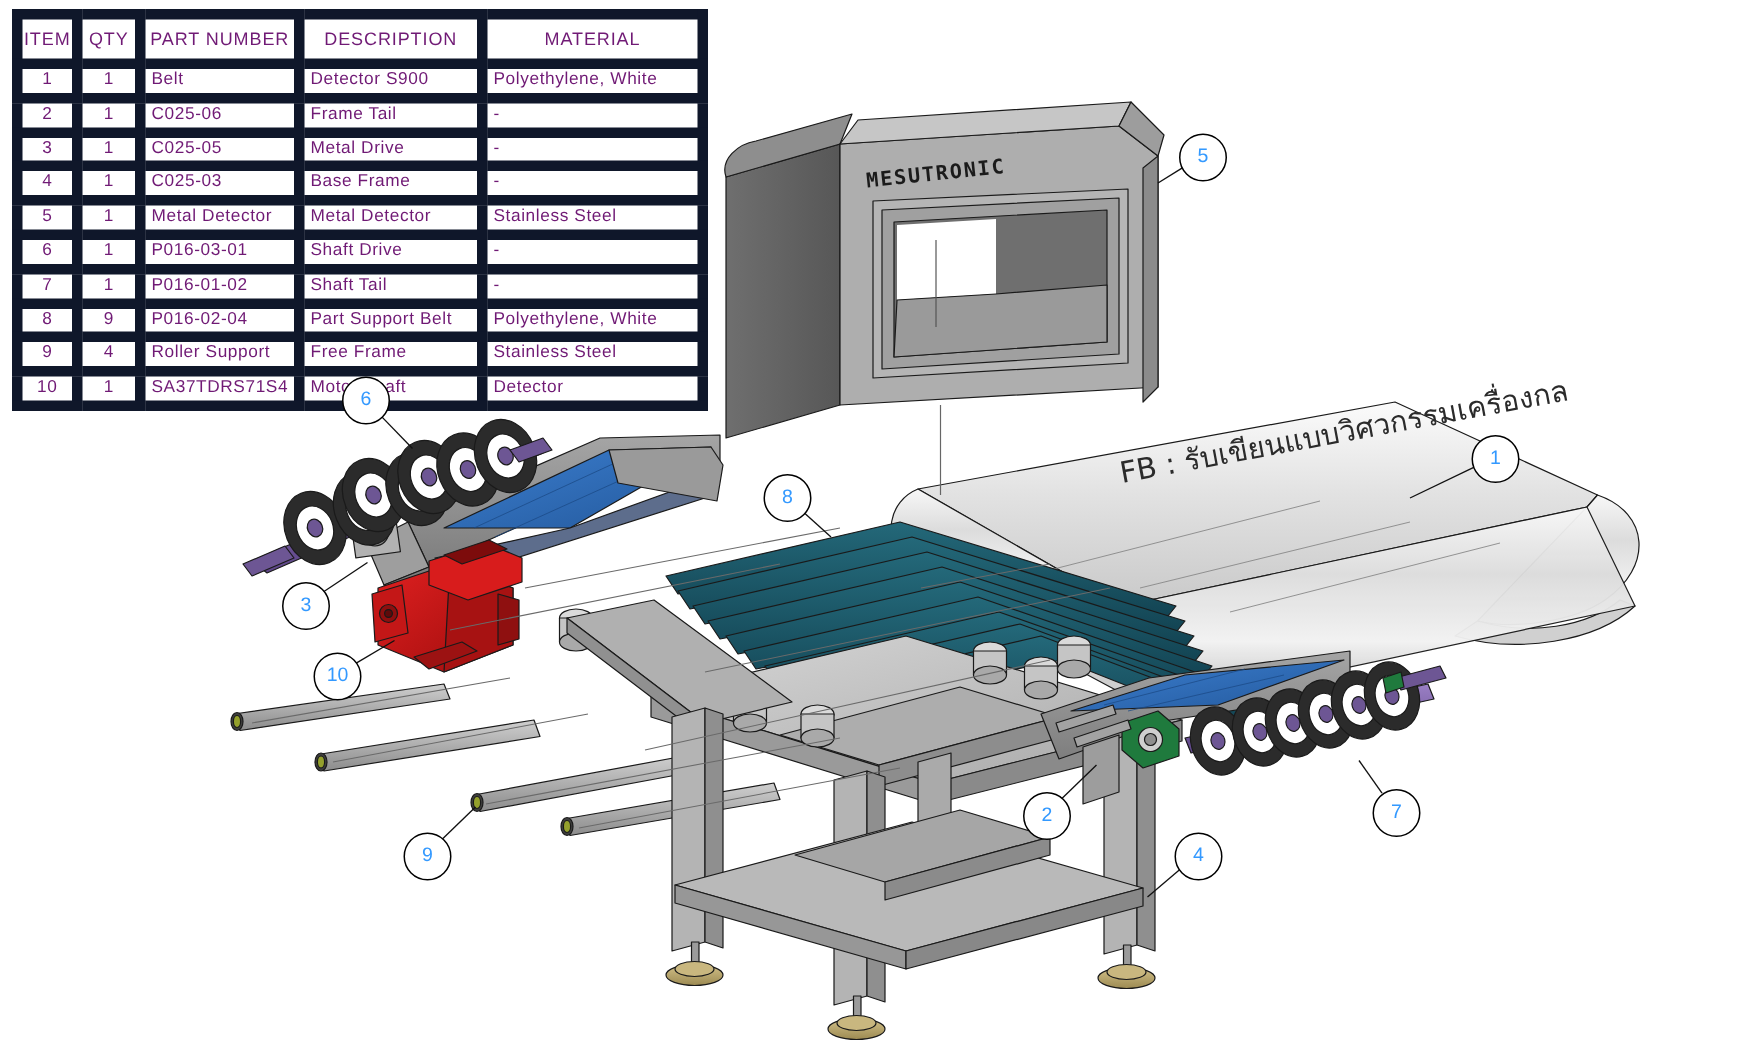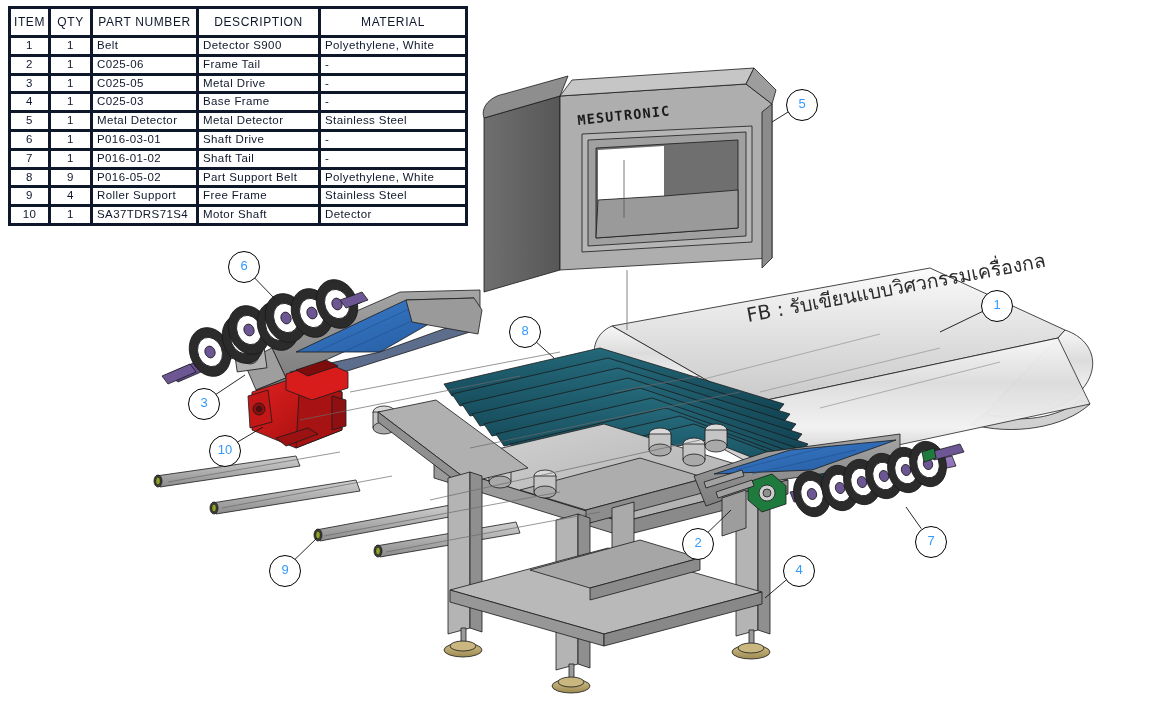--- a/index.html
+++ b/index.html
@@ -19,22 +19,22 @@
   #bom-table {
     position: absolute;
     left: 8px;
     top: 6px;
     width: 457px;
     border-collapse: collapse;
     table-layout: fixed;
     border: 2px solid #000;
   }
   #bom-table th, #bom-table td {
-    border: 3px solid #0f172a;
-    color: #0f172a;
+    border: 7px solid #0f172a;
+    color: #701a75;
     font-family: "Liberation Sans", sans-serif;
     font-size: 11.5px;
     letter-spacing: .4px;
     height: 15.8px;
     line-height: 15.8px;
     padding: 0;
     overflow: hidden;
     white-space: nowrap;
   }
   #bom-table thead th {
@@ -147,21 +147,21 @@
       <tr>
         <td class="c-item">7</td>
         <td class="c-qty">1</td>
         <td class="c-pn">P016-01-02</td>
         <td class="c-desc">Shaft Tail</td>
         <td class="c-mat">-</td>
       </tr>
       <tr>
         <td class="c-item">8</td>
         <td class="c-qty">9</td>
-        <td class="c-pn">P016-05-02</td>
+        <td class="c-pn">P016-02-04</td>
         <td class="c-desc">Part Support Belt</td>
         <td class="c-mat">Polyethylene, White</td>
       </tr>
       <tr>
         <td class="c-item">9</td>
         <td class="c-qty">4</td>
         <td class="c-pn">Roller Support</td>
         <td class="c-desc">Free Frame</td>
         <td class="c-mat">Stainless Steel</td>
       </tr>

